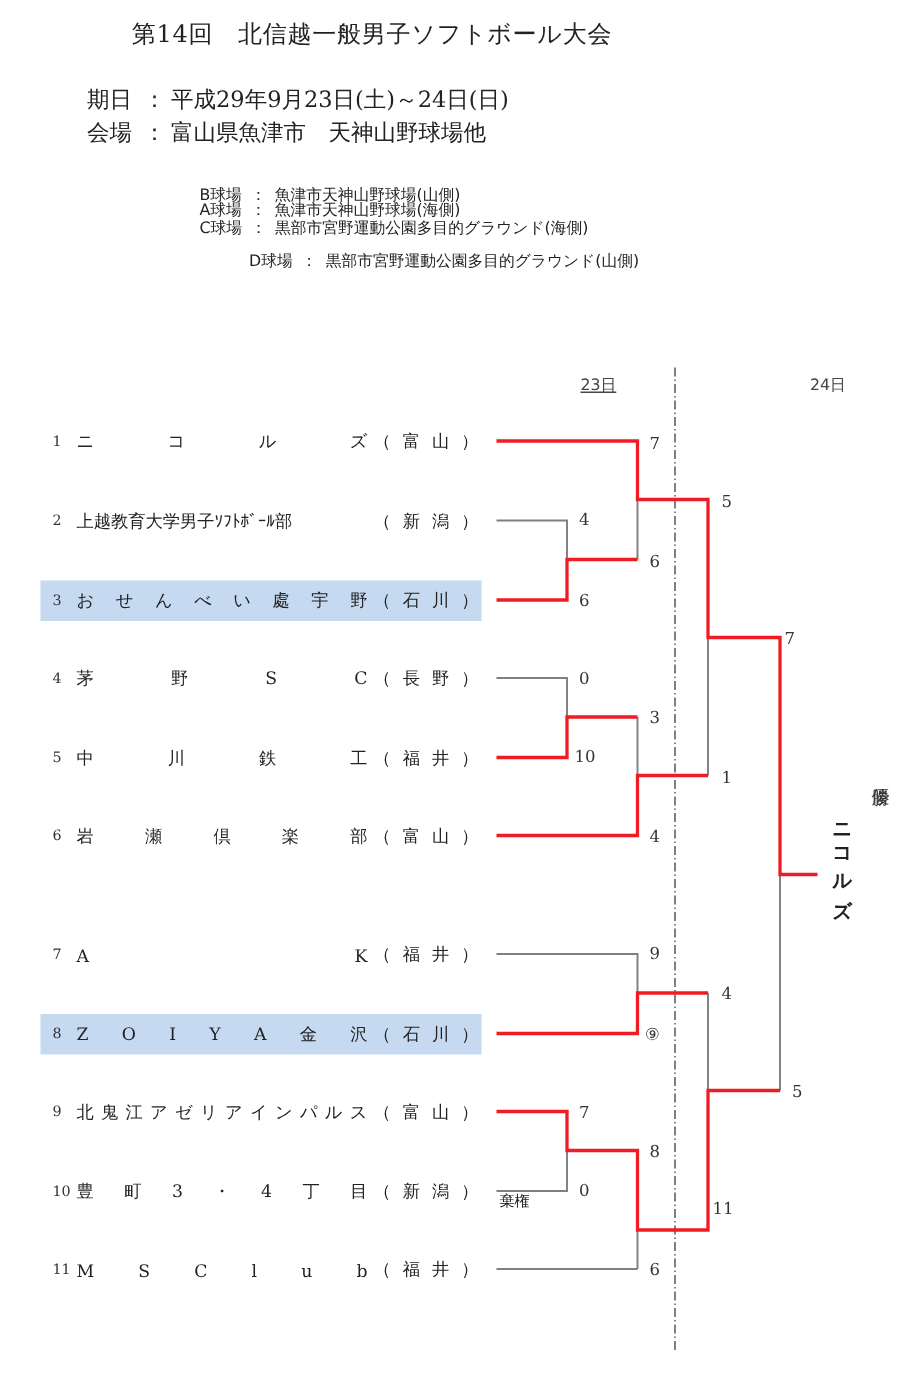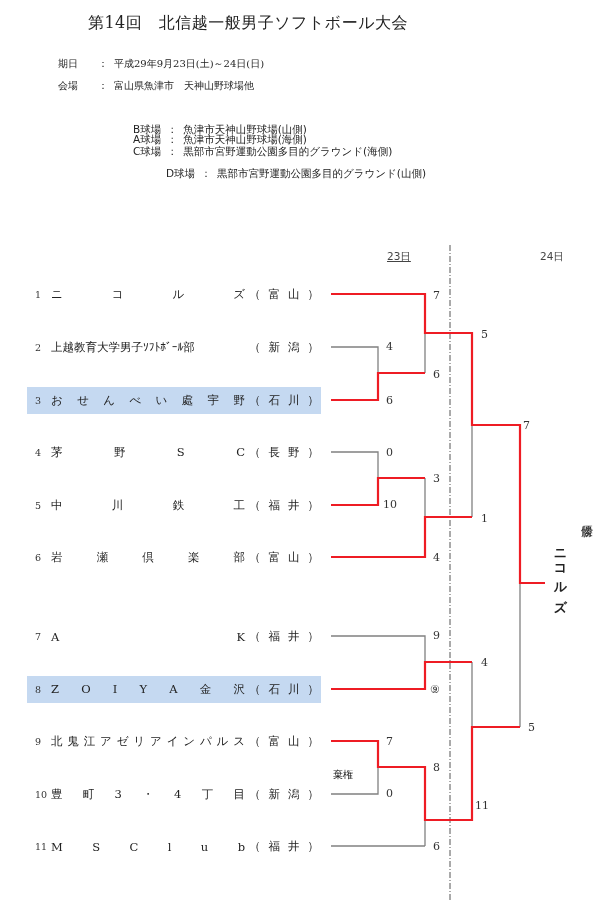--- a/index.html
+++ b/index.html
@@ -1,20 +1,20 @@
 <!DOCTYPE html>
 <html><head>
 <meta charset="utf-8">
 <style>
   html, body { margin: 0; padding: 0; background: #ffffff; }
   body { width: 600px; height: 916px; position: relative; overflow: hidden;
          font-family: "DejaVu Serif", "Liberation Serif", serif; color: #222; }
   .title { position: absolute; left: 0; width: 496px; top: 13px; text-align: center;
            font-size: 16px; letter-spacing: 0.5px; }
-  .info { position: absolute; font-size: 10px; white-space: nowrap; }
+  .info { position: absolute; font-size: 15px; white-space: nowrap; }
   .info .lbl { display: inline-block; width: 34px; }
   .info .sep { display: inline-block; width: 22px; text-align: center; }
   .venue { position: absolute; left: 133px; font-size: 10.5px; white-space: nowrap;
            font-family: "DejaVu Sans", "Liberation Sans", sans-serif; }
   .venue .vsep { display: inline-block; width: 22px; text-align: center; }
   .day { position: absolute; top: 250px; font-size: 10.5px; color: #444;
          font-family: "DejaVu Sans", "Liberation Sans", sans-serif; }
   .team { position: absolute; left: 27px; width: 294px; height: 27px;
           display: flex; align-items: center; font-size: 11.5px; }
   .team.hl { background: #c5d9f1; }
@@ -275,15 +275,15 @@
     <div class="score" style="left: 386px; top: 735px;">7</div>
     <div class="score" style="left: 386px; top: 787px;">0</div>
     <div class="score" style="left: 433px; top: 761px;">8</div>
     <div class="score" style="left: 433px; top: 840px;">6</div>
     <div class="score" style="left: 481px; top: 656px;">4</div>
     <div class="score" style="left: 475px; top: 799px;">11</div>
     <div class="score" style="left: 523px; top: 419px;">7</div>
     <div class="score" style="left: 528px; top: 721px;">5</div>
   </div>
 
-<div class="forfeit" style="left:333px; top:768px;">棄権</div>
+<div class="forfeit" style="left:333px; top:794px;">棄権</div>
 <div class="winner-label" style="left:578px; top:516px;">優勝</div>
 <div class="champ" style="left:551px; top:540px;">ニコルズ</div>
 
 </body></html>

